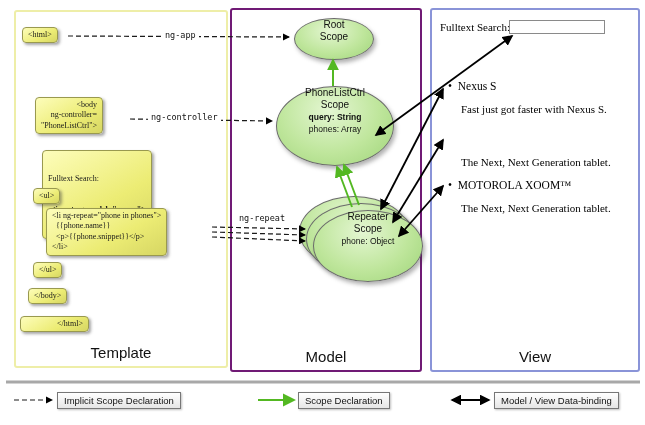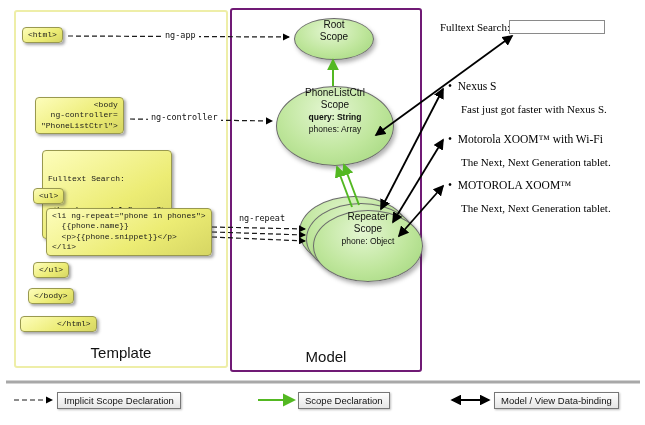--- a/index.html
+++ b/index.html
@@ -11,21 +11,21 @@
   .col-template{left:14px;top:10px;width:210px;height:354px;border:2px solid #eeeea8;}
   .col-model{left:230px;top:8px;width:188px;height:360px;border:2px solid #701a75;}
   .col-view{left:430px;top:8px;width:206px;height:360px;border:2px solid #8a94d8;}
   .col-label{position:absolute;bottom:5px;width:100%;text-align:center;font-size:15px;color:#111;}
 
   
   .code-box{position:absolute;
     background:linear-gradient(150deg,#fdfdbb 0%,#ecec74 60%,#d6d663 100%);
     border:1px solid #99994f;border-radius:4px;
     box-shadow:2px 2px 3px rgba(60,60,60,.45);
-    font-family:Liberation Mono, monospace;font-size:8px;line-height:1.3;
+    font-family:Liberation Serif, serif;font-size:8px;line-height:1.3;
     padding:2px 5px;white-space:pre;color:#1a1a1a;z-index:2;}
   .code-line{display:block;}
   .code-bold{font-weight:bold;padding-left:3px;}
 
   
   .scope{position:absolute;border-radius:50%;border:1px solid #6b6b6b;
     background:radial-gradient(ellipse at 45% 30%,#e4f6d2 0%,#bfe69c 55%,#9ed478 100%);
     box-shadow:2px 3px 4px rgba(60,60,60,.4);
     display:flex;flex-direction:column;align-items:center;
     text-align:center;z-index:2;}
@@ -61,20 +61,23 @@
 <body>
 
 <div class="canvas">
 
   <div class="col col-template">
     <div class="col-label">Template</div>
   </div>
   <div class="col col-model">
     <div class="col-label">Model</div>
   </div>
+  <div class="col col-view">
+    <div class="col-label">View</div>
+  </div>
 
   <div class="code-box" style="left:22px;top:27px;">&lt;html&gt;</div>
   <div class="code-box" style="left:35px;top:97px;text-align:right;">&lt;body
 ng-controller=
 "PhoneListCtrl"&gt;</div>
   <div class="code-box" style="left:42px;top:150px;">
     <span class="code-line">Fulltext Search:</span>
     <span class="code-line code-bold">&lt;input ng-model="query"&gt;</span>
   </div>
   <div class="code-box" style="left:33px;top:188px;">&lt;ul&gt;</div>
@@ -104,21 +107,20 @@
     <div class="scope-title">Repeater
 Scope</div>
     <div class="scope-prop">phone: Object</div>
   </div>
 
   <div class="view-search-label">Fulltext Search:</div>
   <input class="view-input" type="text" value="" style="">
 
   <div class="view-item-title" style="left:448px;top:80px;">Nexus S</div>
   <div class="view-item-desc" style="left:461px;top:103px;">Fast just got faster with Nexus S.</div>
-  <div class="view-item-title" style="left:448px;top:133px;">Motorola XOOM™ with Wi-Fi</div>
   <div class="view-item-desc" style="left:461px;top:156px;">The Next, Next Generation tablet.</div>
   <div class="view-item-title" style="left:448px;top:179px;">MOTOROLA XOOM™</div>
   <div class="view-item-desc" style="left:461px;top:202px;">The Next, Next Generation tablet.</div>
 
   <svg class="arrows" width="645" height="425">
     <defs>
       <marker id="arrB" viewBox="0 0 10 10" refX="8.5" refY="5" markerWidth="6" markerHeight="6" orient="auto-start-reverse">
         <path d="M0 0 L10 5 L0 10 Z" fill="#000"></path>
       </marker>
       <marker id="arrG" viewBox="0 0 10 10" refX="8.5" refY="5" markerWidth="6" markerHeight="6" orient="auto-start-reverse">

